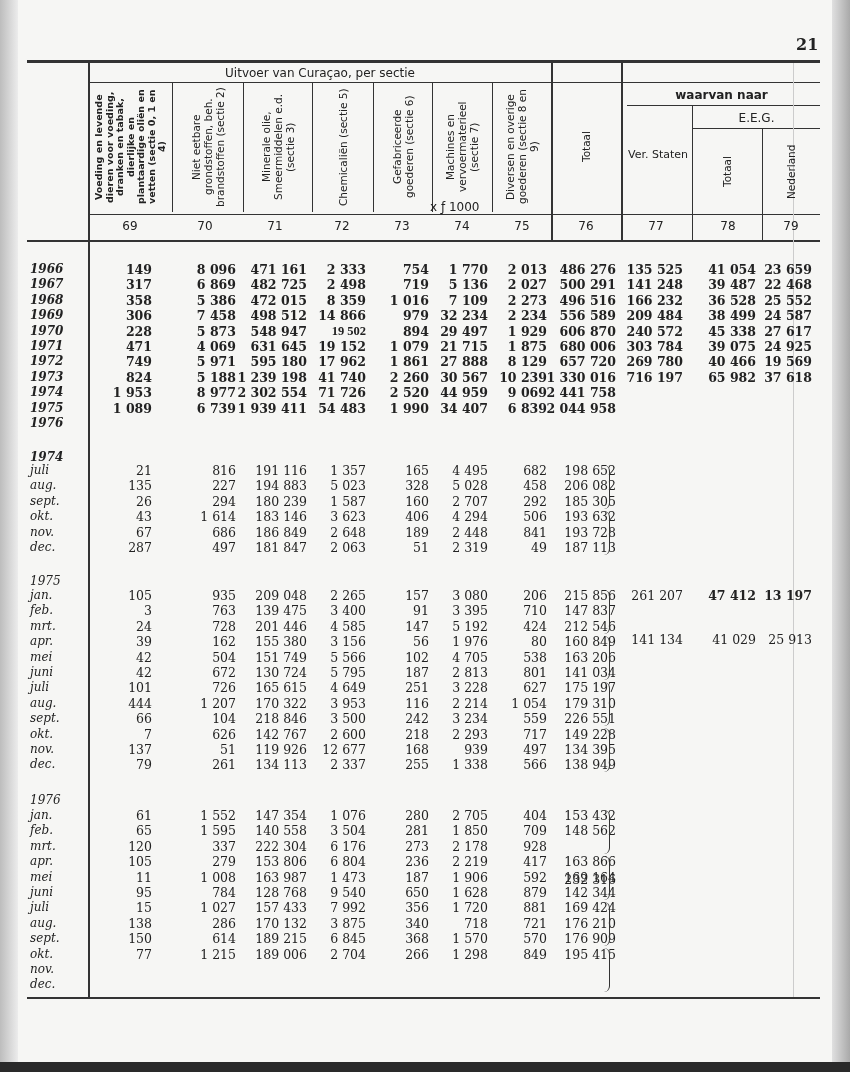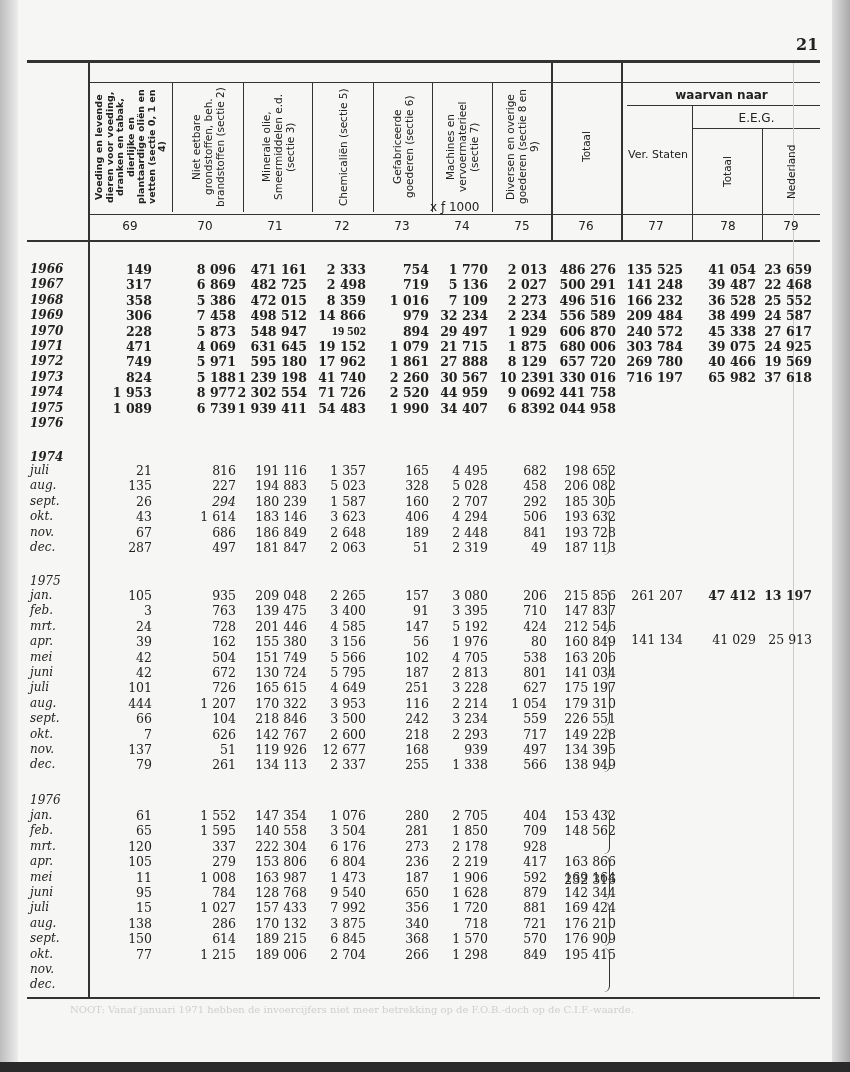--- a/index.html
+++ b/index.html
@@ -48,20 +48,21 @@
   <div class="vline" style="left:312px;top:82px;height:130px;"></div>
   <div class="vline" style="left:373px;top:82px;height:130px;"></div>
   <div class="vline" style="left:432px;top:82px;height:130px;"></div>
   <div class="vline" style="left:492px;top:82px;height:130px;"></div>
   <div class="vline thick" style="left:551px;top:63px;height:177px;"></div>
   <div class="vline thick" style="left:621px;top:63px;height:177px;"></div>
   <div class="vline" style="left:692px;top:105px;height:135px;"></div>
   <div class="vline" style="left:762px;top:128px;height:112px;"></div>
   <div class="vline" style="left:793px;top:63px;height:934px;background:#ccc;"></div>
 
+  <div class="hdr-group" style="left:90px;top:66px;width:460px;">Uitvoer van Curaçao, per sectie</div>
   <div class="hdr-group" style="left:623px;top:88px;width:197px;font-weight:bold;">waarvan naar</div>
   <div class="hdr-group" style="left:693px;top:111px;width:127px;">E.E.G.</div>
 
   <div class="rot bold" style="left:93px;top:84px;width:76px;height:126px;">Voeding en levende dieren voor voeding, dranken en tabak, dierlijke en plantaardige oliën en vetten (sectie 0, 1 en 4)</div>
   <div class="rot" style="left:176px;top:84px;width:64px;height:126px;">Niet eetbare grondstoffen, beh. brandstoffen (sectie 2)</div>
   <div class="rot" style="left:246px;top:84px;width:64px;height:126px;">Minerale olie, Smeermiddelen e.d. (sectie 3)</div>
   <div class="rot" style="left:315px;top:84px;width:56px;height:126px;">Chemicaliën (sectie 5)</div>
   <div class="rot" style="left:376px;top:84px;width:54px;height:126px;">Gefabriceerde goederen (sectie 6)</div>
   <div class="rot" style="left:435px;top:84px;width:54px;height:126px;">Machines en vervoermaterieel (sectie 7)</div>
   <div class="rot" style="left:495px;top:84px;width:54px;height:126px;">Diversen en overige goederen (sectie 8 en 9)</div>
@@ -231,21 +232,21 @@
       <div class="cell" style="top: 478.4px; left: 72px; width: 80px;">135</div>
       <div class="cell" style="top: 478.4px; left: 156px; width: 80px;">227</div>
       <div class="cell" style="top: 478.4px; left: 227px; width: 80px;">194 883</div>
       <div class="cell" style="top: 478.4px; left: 286px; width: 80px;">5 023</div>
       <div class="cell" style="top: 478.4px; left: 349px; width: 80px;">328</div>
       <div class="cell" style="top: 478.4px; left: 408px; width: 80px;">5 028</div>
       <div class="cell" style="top: 478.4px; left: 467px; width: 80px;">458</div>
       <div class="cell" style="top: 478.4px; left: 536px; width: 80px;">206 082</div>
       <div class="rowlabel light" style="top: 493.8px;">sept.</div>
       <div class="cell" style="top: 493.8px; left: 72px; width: 80px;">26</div>
-      <div class="cell" style="top: 493.8px; left: 156px; width: 80px; font-style: italic;">294</div>
+      <div class="cell" style="top: 493.8px; left: 156px; width: 80px;">294</div>
       <div class="cell" style="top: 493.8px; left: 227px; width: 80px;">180 239</div>
       <div class="cell" style="top: 493.8px; left: 286px; width: 80px;">1 587</div>
       <div class="cell" style="top: 493.8px; left: 349px; width: 80px;">160</div>
       <div class="cell" style="top: 493.8px; left: 408px; width: 80px;">2 707</div>
       <div class="cell" style="top: 493.8px; left: 467px; width: 80px;">292</div>
       <div class="cell" style="top: 493.8px; left: 536px; width: 80px;">185 305</div>
       <div class="rowlabel light" style="top: 509.2px;">okt.</div>
       <div class="cell" style="top: 509.2px; left: 72px; width: 80px;">43</div>
       <div class="cell" style="top: 509.2px; left: 156px; width: 80px;">1 614</div>
       <div class="cell" style="top: 509.2px; left: 227px; width: 80px;">183 146</div>
@@ -502,16 +503,15 @@
       <div class="cell" style="top: 977.4px; left: 408px; width: 80px;"></div>
       <div class="cell" style="top: 977.4px; left: 467px; width: 80px;"></div>
       <div class="cell" style="top: 977.4px; left: 536px; width: 80px;"></div>
       <div class="brace" style="top: 810px; height: 44px; border-right: 1.5px solid rgb(51, 51, 51); border-radius: 0px 8px 8px 0px; width: 5px;"></div>
       <div class="brace" style="top: 856px; height: 44px; border-right: 1.5px solid rgb(51, 51, 51); border-radius: 0px 8px 8px 0px; width: 5px;"></div>
       <div class="brace" style="top: 902px; height: 44px; border-right: 1.5px solid rgb(51, 51, 51); border-radius: 0px 8px 8px 0px; width: 5px;"></div>
       <div class="brace" style="top: 948px; height: 44px; border-right: 1.5px solid rgb(51, 51, 51); border-radius: 0px 8px 8px 0px; width: 5px;"></div>
     </div>
 
   <div class="rule-bottom"></div>
-  <div class="note">NOOT: Vanaf januari 1971 hebben de invoercijfers niet meer betrekking op de F.O.B.-doch op de C.I.F.-waarde.</div>
 </div>
 <div class="rightedge"></div>
 <div class="bottomedge"></div>
 
 </body></html>

